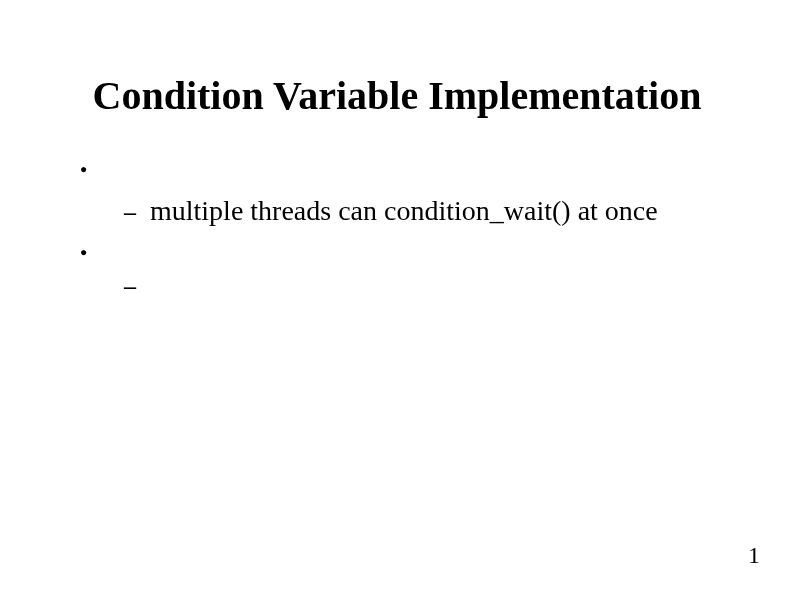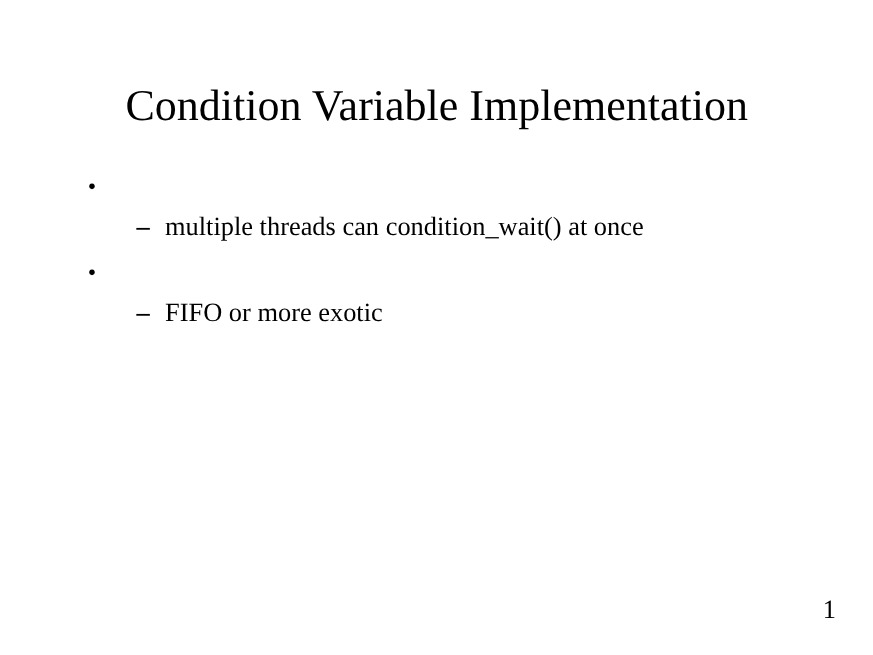--- a/index.html
+++ b/index.html
@@ -11,21 +11,21 @@
       width: 794px;
       height: 595px;
       background: #ffffff;
       font-family: 'Times New Roman', Times, serif;
       color: #000000;
       position: relative;
       padding: 72px 60px 40px 60px;
     }
     .slide-title {
       font-size: 40px;
-      font-weight: normal;
+      font-weight: bold;
       text-align: center;
       margin-bottom: 48px;
     }
     .content {
       padding-left: 20px;
     }
     .bullet-item {
       display: flex;
       align-items: baseline;
       margin-bottom: 12px;
@@ -48,21 +48,21 @@
       margin-bottom: 20px;
       margin-top: 8px;
     }
     .sub-bullet-marker {
       font-size: 24px;
       font-weight: bold;
       margin-right: 14px;
       line-height: 1;
     }
     .sub-bullet-text {
-      font-size: 24px;
+      font-size: 28px;
       line-height: 1.4;
     }
     .page-number {
       position: absolute;
       bottom: 26px;
       right: 34px;
       font-size: 24px;
     }
   </style>
 </head>
@@ -80,18 +80,17 @@
     <span class="sub-bullet-marker">–</span>
     <span class="sub-bullet-text">multiple threads can condition_wait() at once</span>
   </div>
 
   <div class="bullet-item">
     <span class="bullet-marker">●</span>
   </div>
 
   <div class="sub-bullet-item">
     <span class="sub-bullet-marker">–</span>
-    <span class="sub-bullet-text">FIFO or more exotic</span>
   </div>
 
 </div>
 
 <div class="page-number">1</div>
 
 </body></html>

